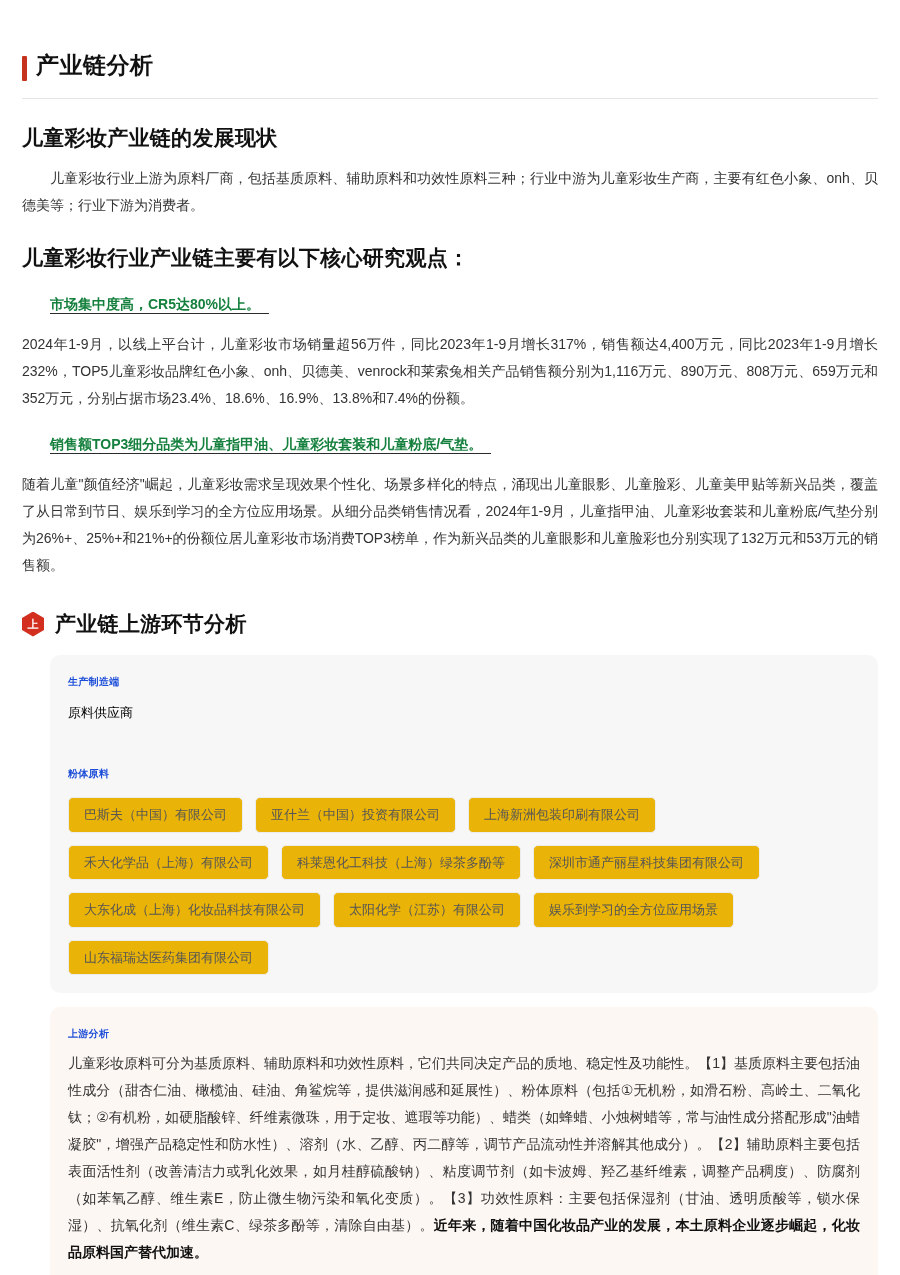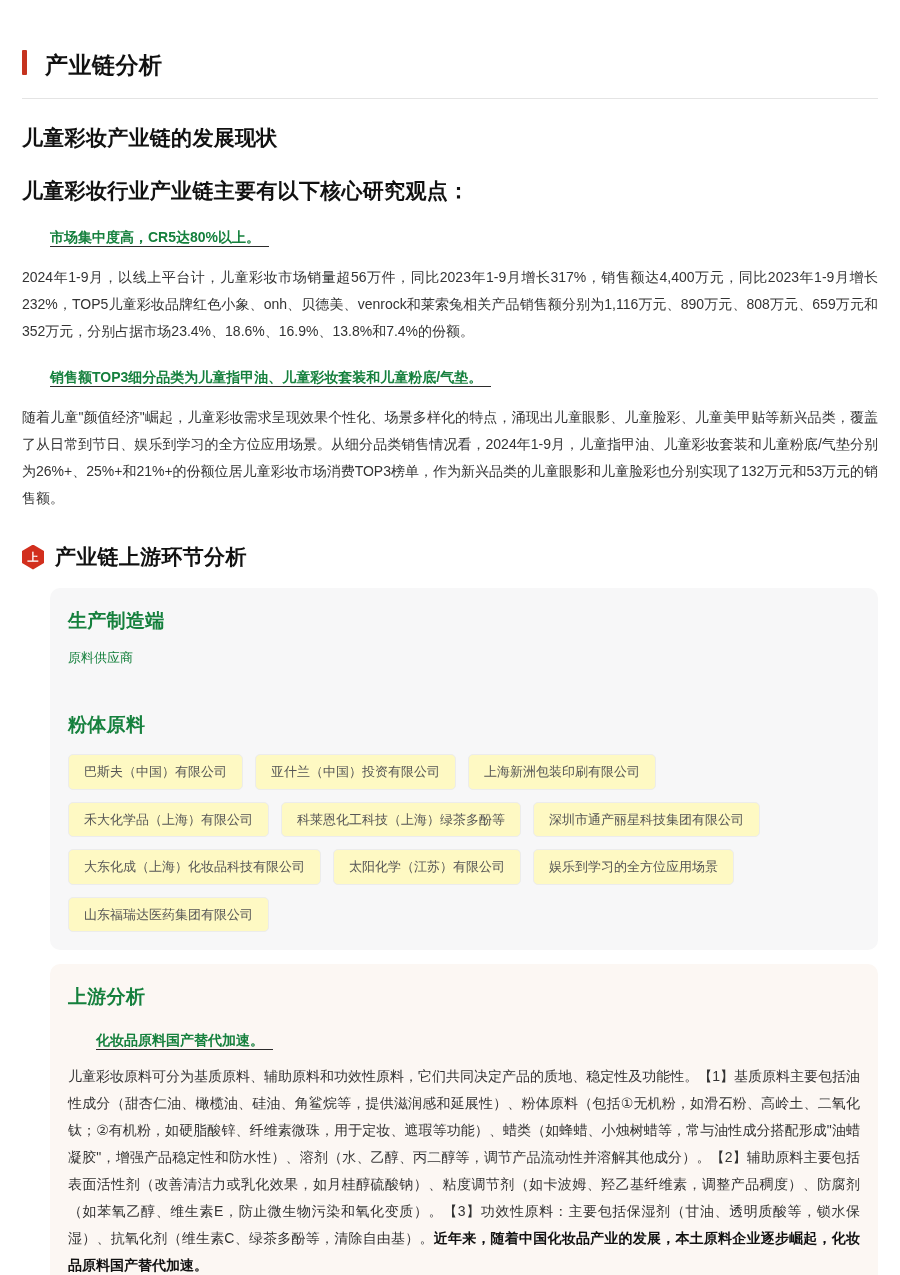--- a/index.html
+++ b/index.html
@@ -9,21 +9,21 @@
     -webkit-font-smoothing: antialiased;
   }
   .page {
     position: relative;
     width: 900px;
     min-height: 1275px;
     box-sizing: border-box;
     padding: 50px 22px 60px 22px;
     background: #ffffff;
   }
-  .title-row { display: flex; align-items: flex-start; gap: 18px; }
+  .title-row { display: flex; align-items: flex-end; gap: 9px; }
   .accent-bar { width: 5px; height: 25px; background: #c5331f; border-radius: 1px; flex: 0 0 auto; }
   h1.doc-title { font-size: 23px; font-weight: 700; color: #111; margin: 0; letter-spacing: 0.5px; }
   hr.divider { border: none; border-top: 1px solid #e4e4e4; margin: 17px 0 0 0; }
   h2.sec { font-size: 21px; font-weight: 700; color: #111; margin: 25px 0 0 0; letter-spacing: 0.3px; }
   p.body { font-size: 14px; line-height: 27px; color: #333; margin: 13px 0 0 0; text-align: justify; }
   .indent { text-indent: 2em; }
   p.point { margin: 19px 0 0 0; font-size: 14px; line-height: 27px; text-indent: 2em; }
   .u {
     font-weight: 700; color: #15803d;
     border-bottom: 1.5px solid #2b2b2b;
@@ -39,26 +39,26 @@
   }
   .section-header h2 { margin: 0; }
   .card {
     margin: 17px 0 0 28px;
     border-radius: 10px;
     padding: 20px 18px 18px 18px;
     box-sizing: border-box;
   }
   .card-gray { background: #f7f7f8; }
   .card-warm { background: #fcf7f3; margin-top: 14px; padding-bottom: 36px; }
-  h3.card-h { font-size: 19px; font-weight: 700; color: #15803d; margin: 0; letter-spacing: 0.3px; }
-  p.muted { font-size: 13px; color: #15803d; margin: 15px 0 0 0; }
+  h3.card-h { font-size: 10px; font-weight: 700; color: #1d4ed8; margin: 0; letter-spacing: 0.3px; }
+  p.muted { font-size: 13px; color: #000000; margin: 15px 0 0 0; }
   h3.suppliers-h { margin-top: 45px; }
   .chips { display: flex; flex-wrap: wrap; gap: 12px; margin-top: 16px; }
   .chip {
-    background: #fef9c3;
+    background: #eab308;
     border: 1px solid #ececec;
     border-radius: 5px;
     padding: 9px 15px;
     font-size: 13px;
     color: #555;
     line-height: 1.2;
     white-space: nowrap;
   }
   .card .point { margin-top: 17px; }
   .card .body { margin-top: 9px; }
@@ -70,20 +70,21 @@
 <div class="page">
 
   <header class="title-row">
     <span class="accent-bar"></span>
     <h1 class="doc-title">产业链分析</h1>
   </header>
 
   <hr class="divider">
 
   <h2 class="sec">儿童彩妆产业链的发展现状</h2>
+  <p class="body indent">儿童彩妆行业上游为原料厂商，包括基质原料、辅助原料和功效性原料三种；行业中游为儿童彩妆生产商，主要有红色小象、onh、贝德美等；行业下游为消费者。</p>
 
   <h2 class="sec">儿童彩妆行业产业链主要有以下核心研究观点：</h2>
 
   <p class="point"><span class="u">市场集中度高，CR5达80%以上。</span></p>
   <p class="body">2024年1-9月，以线上平台计，儿童彩妆市场销量超56万件，同比2023年1-9月增长317%，销售额达4,400万元，同比2023年1-9月增长232%，TOP5儿童彩妆品牌红色小象、onh、贝德美、venrock和莱索兔相关产品销售额分别为1,116万元、890万元、808万元、659万元和352万元，分别占据市场23.4%、18.6%、16.9%、13.8%和7.4%的份额。</p>
 
   <p class="point"><span class="u">销售额TOP3细分品类为儿童指甲油、儿童彩妆套装和儿童粉底/气垫。</span></p>
   <p class="body">随着儿童"颜值经济"崛起，儿童彩妆需求呈现效果个性化、场景多样化的特点，涌现出儿童眼影、儿童脸彩、儿童美甲贴等新兴品类，覆盖了从日常到节日、娱乐到学习的全方位应用场景。从细分品类销售情况看，2024年1-9月，儿童指甲油、儿童彩妆套装和儿童粉底/气垫分别为26%+、25%+和21%+的份额位居儿童彩妆市场消费TOP3榜单，作为新兴品类的儿童眼影和儿童脸彩也分别实现了132万元和53万元的销售额。</p>
 
   <div class="section-header">
@@ -106,18 +107,17 @@
         <span class="chip">深圳市通产丽星科技集团有限公司</span>
         <span class="chip">大东化成（上海）化妆品科技有限公司</span>
         <span class="chip">太阳化学（江苏）有限公司</span>
         <span class="chip">娱乐到学习的全方位应用场景</span>
         <span class="chip">山东福瑞达医药集团有限公司</span>
       </div>
   </div>
 
   <div class="card card-warm">
     <h3 class="card-h">上游分析</h3>
-    <p class="point"><span class="u">化妆品原料国产替代加速。</span></p>
     <p class="body"><span>儿童彩妆原料可分为基质原料、辅助原料和功效性原料，它们共同决定产品的质地、稳定性及功能性。【1】基质原料主要包括油性成分（甜杏仁油、橄榄油、硅油、角鲨烷等，提供滋润感和延展性）、粉体原料（包括①无机粉，如滑石粉、高岭土、二氧化钛；②有机粉，如硬脂酸锌、纤维素微珠，用于定妆、遮瑕等功能）、蜡类（如蜂蜡、小烛树蜡等，常与油性成分搭配形成"油蜡凝胶"，增强产品稳定性和防水性）、溶剂（水、乙醇、丙二醇等，调节产品流动性并溶解其他成分）。【2】辅助原料主要包括表面活性剂（改善清洁力或乳化效果，如月桂醇硫酸钠）、粘度调节剂（如卡波姆、羟乙基纤维素，调整产品稠度）、防腐剂（如苯氧乙醇、维生素E，防止微生物污染和氧化变质）。【3】功效性原料：主要包括保湿剂（甘油、透明质酸等，锁水保湿）、抗氧化剂（维生素C、绿茶多酚等，清除自由基）。</span><span class="b">近年来，随着中国化妆品产业的发展，本土原料企业逐步崛起，化妆品原料国产替代加速。</span></p>
 
   </div>
 
 </div>
 
 </body></html>

